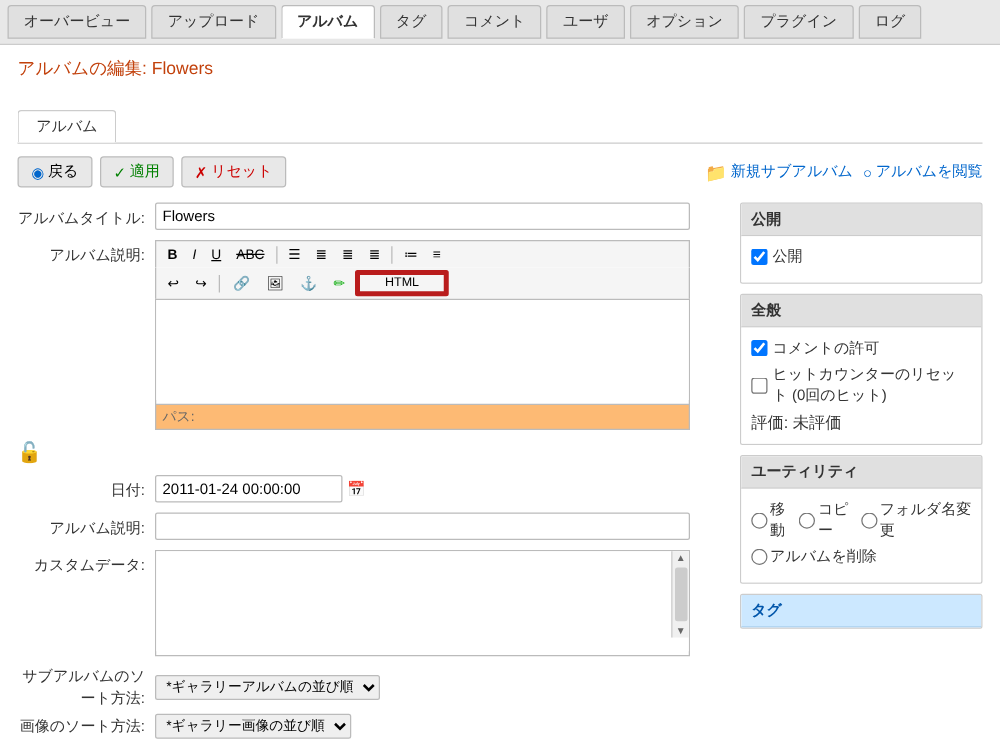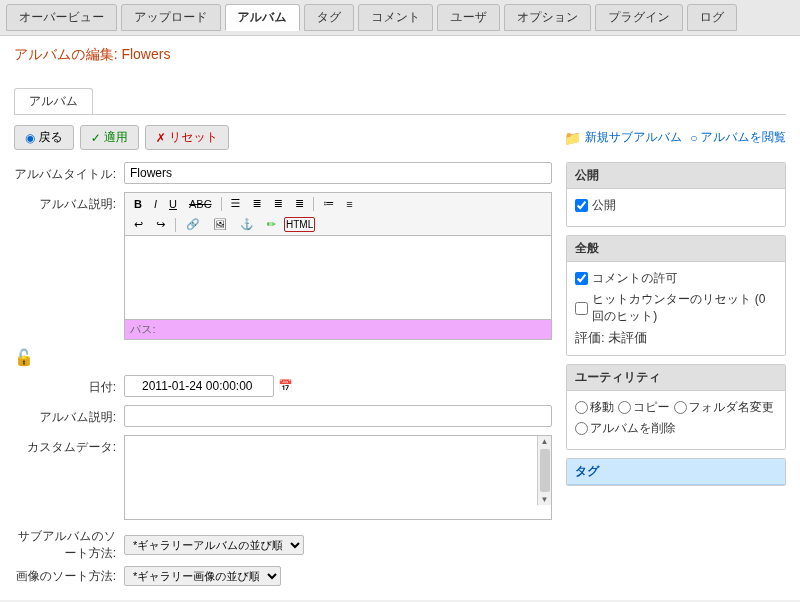--- a/index.html
+++ b/index.html
@@ -31,40 +31,40 @@
     
     .main-layout { display: flex; gap: 14px; }
     .left-panel { flex: 1; }
     .right-panel { width: 220px; }
 
     
     .form-row { display: flex; align-items: flex-start; margin-bottom: 8px; }
     .form-label { width: 110px; text-align: right; padding-right: 8px; padding-top: 4px; font-size: 12px; color: #333; flex-shrink: 0; }
     .form-field { flex: 1; }
     .form-input { width: 100%; padding: 3px 5px; border: 1px solid #bbb; border-radius: 2px; font-size: 12px; }
-    .form-input-medium { width: 150px; padding: 3px 17px; border: 1px solid #bbb; border-radius: 2px; font-size: 12px; }
+    .form-input-medium { width: 150px; padding: 3px 5px; border: 1px solid #bbb; border-radius: 2px; font-size: 12px; }
 
     
     .editor-toolbar { border: 1px solid #bbb; border-bottom: none; background: #f5f5f5; padding: 2px 4px; display: flex; gap: 2px; align-items: center; flex-wrap: wrap; }
     .tb-btn { padding: 1px 4px; border: 1px solid transparent; cursor: pointer; font-size: 11px; background: none; border-radius: 2px; }
     .tb-sep { width: 1px; height: 14px; background: #bbb; margin: 0 2px; }
     .tb-bold { font-weight: bold; }
     .tb-italic { font-style: italic; }
     .tb-underline { text-decoration: underline; }
     .tb-strike { text-decoration: line-through; }
 
     
     .toolbar-row2 { border: 1px solid #bbb; border-bottom: none; border-top: none; background: #f5f5f5; padding: 2px 4px; display: flex; gap: 3px; align-items: center; }
 
     
     .editor-area { border: 1px solid #bbb; position: relative; }
     .editor-textarea { width: 100%; height: 80px; border: none; padding: 4px; font-size: 12px; resize: none; outline: none; }
 
     
-    .path-bar { border: 1px solid #bbb; border-top: none; background: #f0abfc; display: flex; align-items: flex-end; padding: 2px 5px; }
+    .path-bar { border: 1px solid #bbb; border-top: none; background: #fdba74; display: flex; align-items: flex-end; padding: 2px 5px; }
     .path-label { color: #666; font-size: 11px; }
 
     
     .password-label { color: #0066cc; }
     .lock-icon { color: #d0a000; font-size: 16px; }
 
     
     .date-row { display: flex; align-items: center; gap: 4px; }
     .cal-icon { color: #666; cursor: pointer; }
 
@@ -72,21 +72,21 @@
     .desc-area-wrap { position: relative; border: 1px solid #bbb; }
     .desc-textarea { width: 100%; height: 80px; border: none; padding: 4px; font-size: 12px; resize: none; outline: none; }
     .desc-scrollbar { position: absolute; right: 0; top: 0; bottom: 14px; width: 14px; background: #f0f0f0; border-left: 1px solid #ccc; display: flex; flex-direction: column; align-items: center; }
     .scroll-arrow { font-size: 8px; color: #666; cursor: pointer; padding: 1px; }
     .scroll-thumb { flex: 1; width: 10px; background: #ccc; margin: 2px; border-radius: 2px; }
 
     
     .form-select { padding: 2px 4px; border: 1px solid #bbb; border-radius: 2px; font-size: 11px; }
 
     
-    .right-box { border: 1px solid #ccc; margin-bottom: 8px; border-radius: 2px; overflow: hidden; }
+    .right-box { border: 1px solid #ccc; margin-bottom: 8px; border-radius: 2px; overflow: hidden; margin-left: 26px; }
     .right-box-header { background: #e0e0e0; padding: 4px 8px; font-size: 12px; font-weight: bold; border-bottom: 1px solid #ccc; }
     .right-box-body { padding: 8px; background: #fff; }
 
     
     .check-row { display: flex; align-items: center; gap: 4px; margin-bottom: 4px; font-size: 12px; }
     .check-row input[type=checkbox] { margin: 0; }
 
     
     .rating-row { font-size: 13px; color: #333; }
 
@@ -182,21 +182,21 @@
           </div>
 
           <div class="toolbar-row2">
             <button class="tb-btn" style="font-size:11px;">↩</button>
             <button class="tb-btn" style="font-size:11px;">↪</button>
             <div class="tb-sep"></div>
             <button class="tb-btn" style="font-size:11px;">🔗</button>
             <button class="tb-btn" style="font-size:11px;">🖼</button>
             <button class="tb-btn" style="font-size:11px;">⚓</button>
             <button class="tb-btn" style="font-size:11px; color:#00aa00;">✏</button>
-            <button class="tb-btn" style="font-size:10px; border:1px solid #b91c1c; padding:1px 1px;text-align:center;">HTML</button>
+            <button class="tb-btn" style="font-size:10px; border:4px solid #b91c1c; padding:1px 20px;text-align:center;">HTML</button>
           </div>
 
           <div class="editor-area">
             <textarea class="editor-textarea" style=""></textarea>
           </div>
 
           <div class="path-bar">
             <span class="path-label">パス:</span>
           </div>
         </div>

